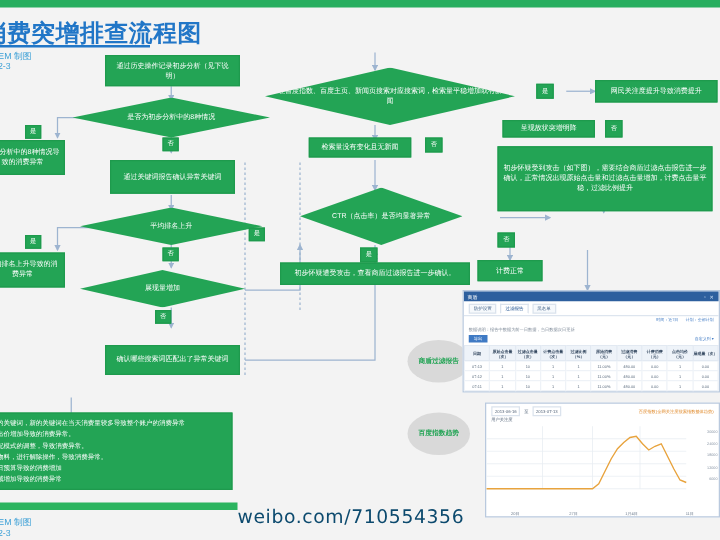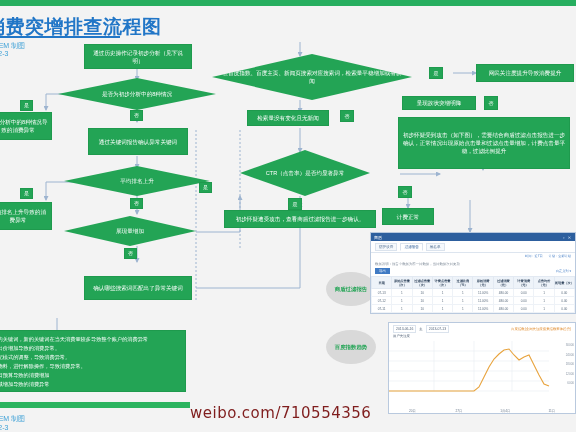--- a/index.html
+++ b/index.html
@@ -99,21 +99,21 @@
   
   .notebox{
     position:absolute;background:#23a455;color:#fff;
     font-size:5.2px;line-height:9px;padding:4px 5px;box-sizing:border-box;
     border:1px solid #1e9a4d;
   }
   .notebox p{margin:0;}
 
   .watermark{
     position:absolute;left:190px;top:404px;
-    font-size:15px;color:#7f1d1d;letter-spacing:.5px;
+    font-size:15px;color:#0c4a6e;letter-spacing:.5px;
     font-family:"DejaVu Sans",sans-serif;
   }
 </style>
 </head>
 <body>
 
 <div id="page">
 
   <div class="topbar"></div>
 

